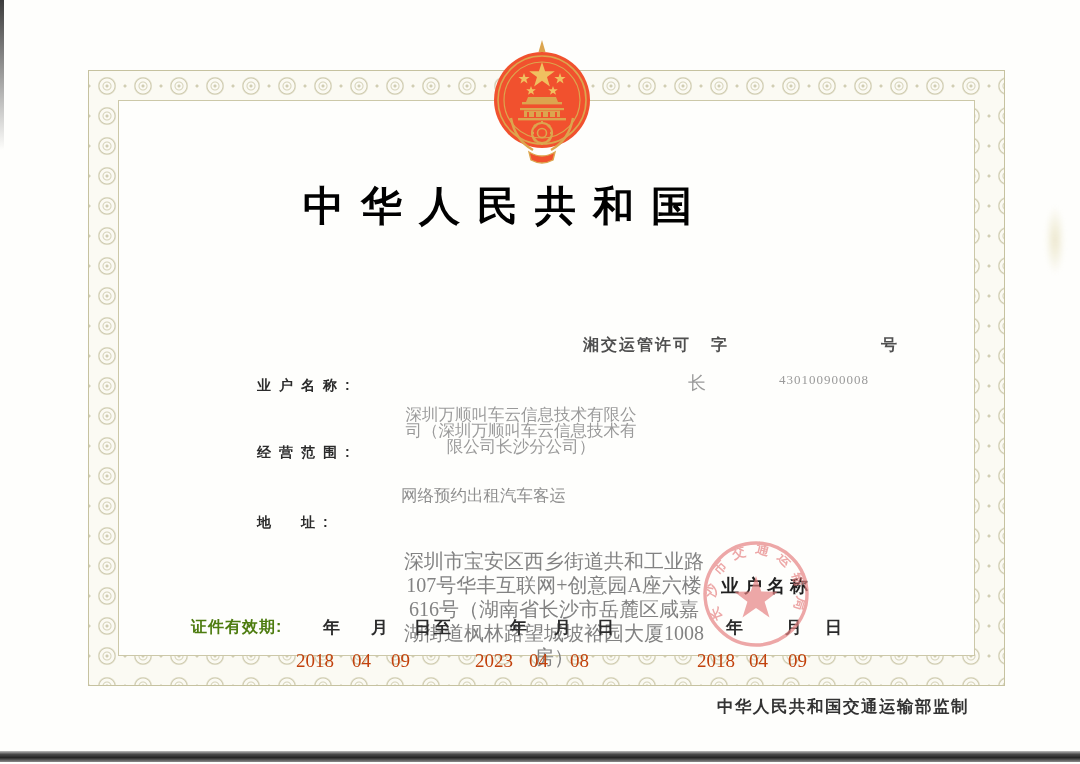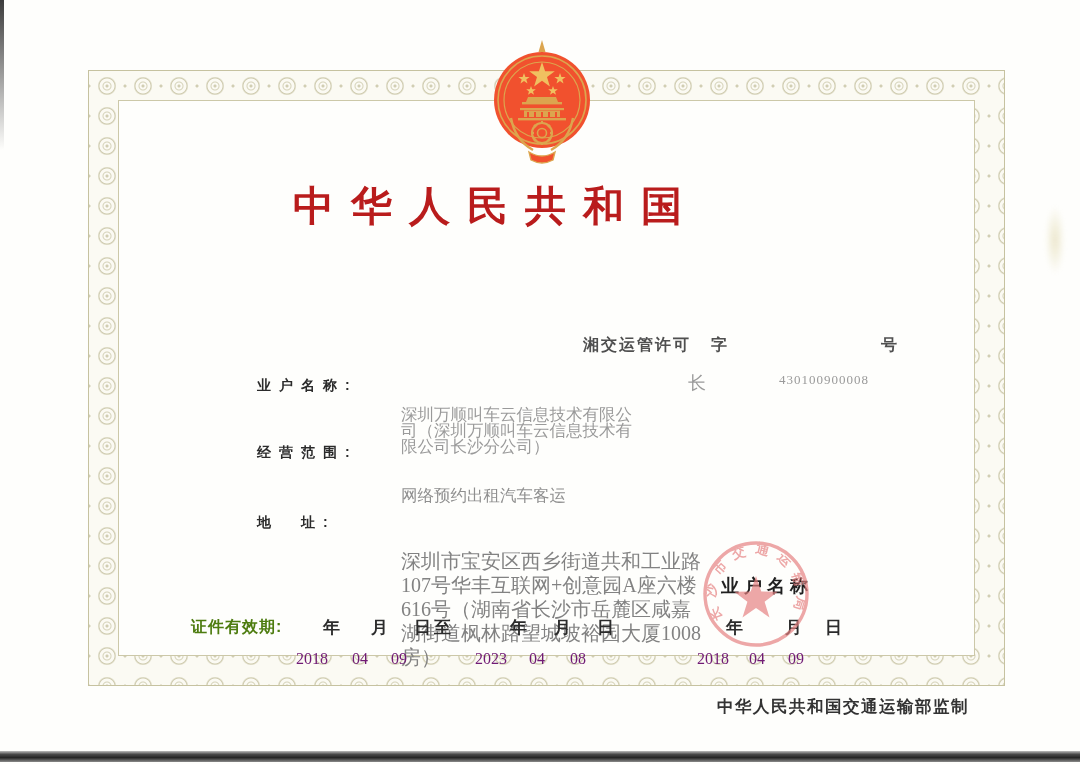--- a/index.html
+++ b/index.html
@@ -36,53 +36,54 @@
     background-position:0 0, 0 0, 9px 0;
   }
   .cert-inner {
     position:absolute; left:29px; top:29px; right:29px; bottom:29px;
     background:#fefefc; border:1px solid #ccc8a8;
   }
   
   .t { position:absolute; white-space:nowrap; }
   .emblem { position:absolute; left:493px; top:40px; }
   .title {
-    left:293px; top:179px; font-size:41px; font-weight:bold;
-    color:#b91c1c; letter-spacing:17px;
+    left:303px; top:179px; font-size:41px; font-weight:bold;
+    color:#000000; letter-spacing:17px;
   }
   .subtitle {
     left:186px; top:242px; font-size:54px; font-weight:bold;
     font-family:"Liberation Serif", serif; letter-spacing:0px;
   }
   .lic { top:335px; font-size:16px; font-weight:600; color:#4f4f4f;
          font-family:"Liberation Serif", serif; }
   .lic-prefix { left:583px; letter-spacing:2px; }
   .lic-zi     { left:711px; }
   .lic-hao    { left:881px; }
   .serif-val  { font-family:"Liberation Serif", serif; }
   .lic-series { left:688px; top:371px; font-size:18px; color:#9a9a9a; }
   .lic-number { left:779px; top:372px; font-size:13px; color:#9a9a9a; letter-spacing:1px; }
   .field-label {
     left:257px; font-size:14px; font-weight:bold; color:#2b2b2b; letter-spacing:8px;
   }
   .fl-1 { top:377px; } .fl-2 { top:444px;text-align:right; } .fl-3 { top:514px; }
   .field-value {
     position:absolute; left:401px; white-space:normal;
     font-family:"Liberation Serif", serif;
+    text-align:center;
   }
   .fv-company { top:407px; width:240px; font-size:16.5px; line-height:16px; color:#9a9a9a; }
   .fv-scope   { top:485px; font-size:16.5px; color:#8f8f8f; white-space:nowrap; }
   .fv-address { top:549px; width:306px; font-size:20px; line-height:24px; color:#828282; }
   .validity-label { left:191px; top:617px; font-size:16px; font-weight:bold;
                     color:#4d7c0f; letter-spacing:1px; }
   .unit { font-size:17px; font-weight:bold; color:#2b2b2b; top:616px; }
   .u0 { left:323px; } .u1 { left:371px; } .u2 { left:414px; } .u3 { left:434px; }
   .u4 { left:510px; } .u5 { left:554px; } .u6 { left:597px; }
   .iu0 { left:726px; } .iu1 { left:785px; } .iu2 { left:825px; }
-  .dateval { top:650px; font-size:16px; color:#701a75;
+  .dateval { top:650px; font-size:19px; color:#c2410c;
              font-family:"Liberation Serif", serif; }
   .ds0 { left:296px; } .ds1 { left:352px; } .ds2 { left:391px; }
   .de0 { left:475px; } .de1 { left:529px; } .de2 { left:570px; }
   .di0 { left:697px; } .di1 { left:749px; } .di2 { left:788px; }
   .issuer-label { left:721px; top:574px; font-size:18px; font-weight:bold;
                   color:#1f1f1f; letter-spacing:5px; }
   .seal { position:absolute; left:701px; top:538px; opacity:.68; }
   .footer { left:717px; top:696px; font-size:16.5px; font-weight:600;
             color:#333333; letter-spacing:1.5px; }
 </style>

